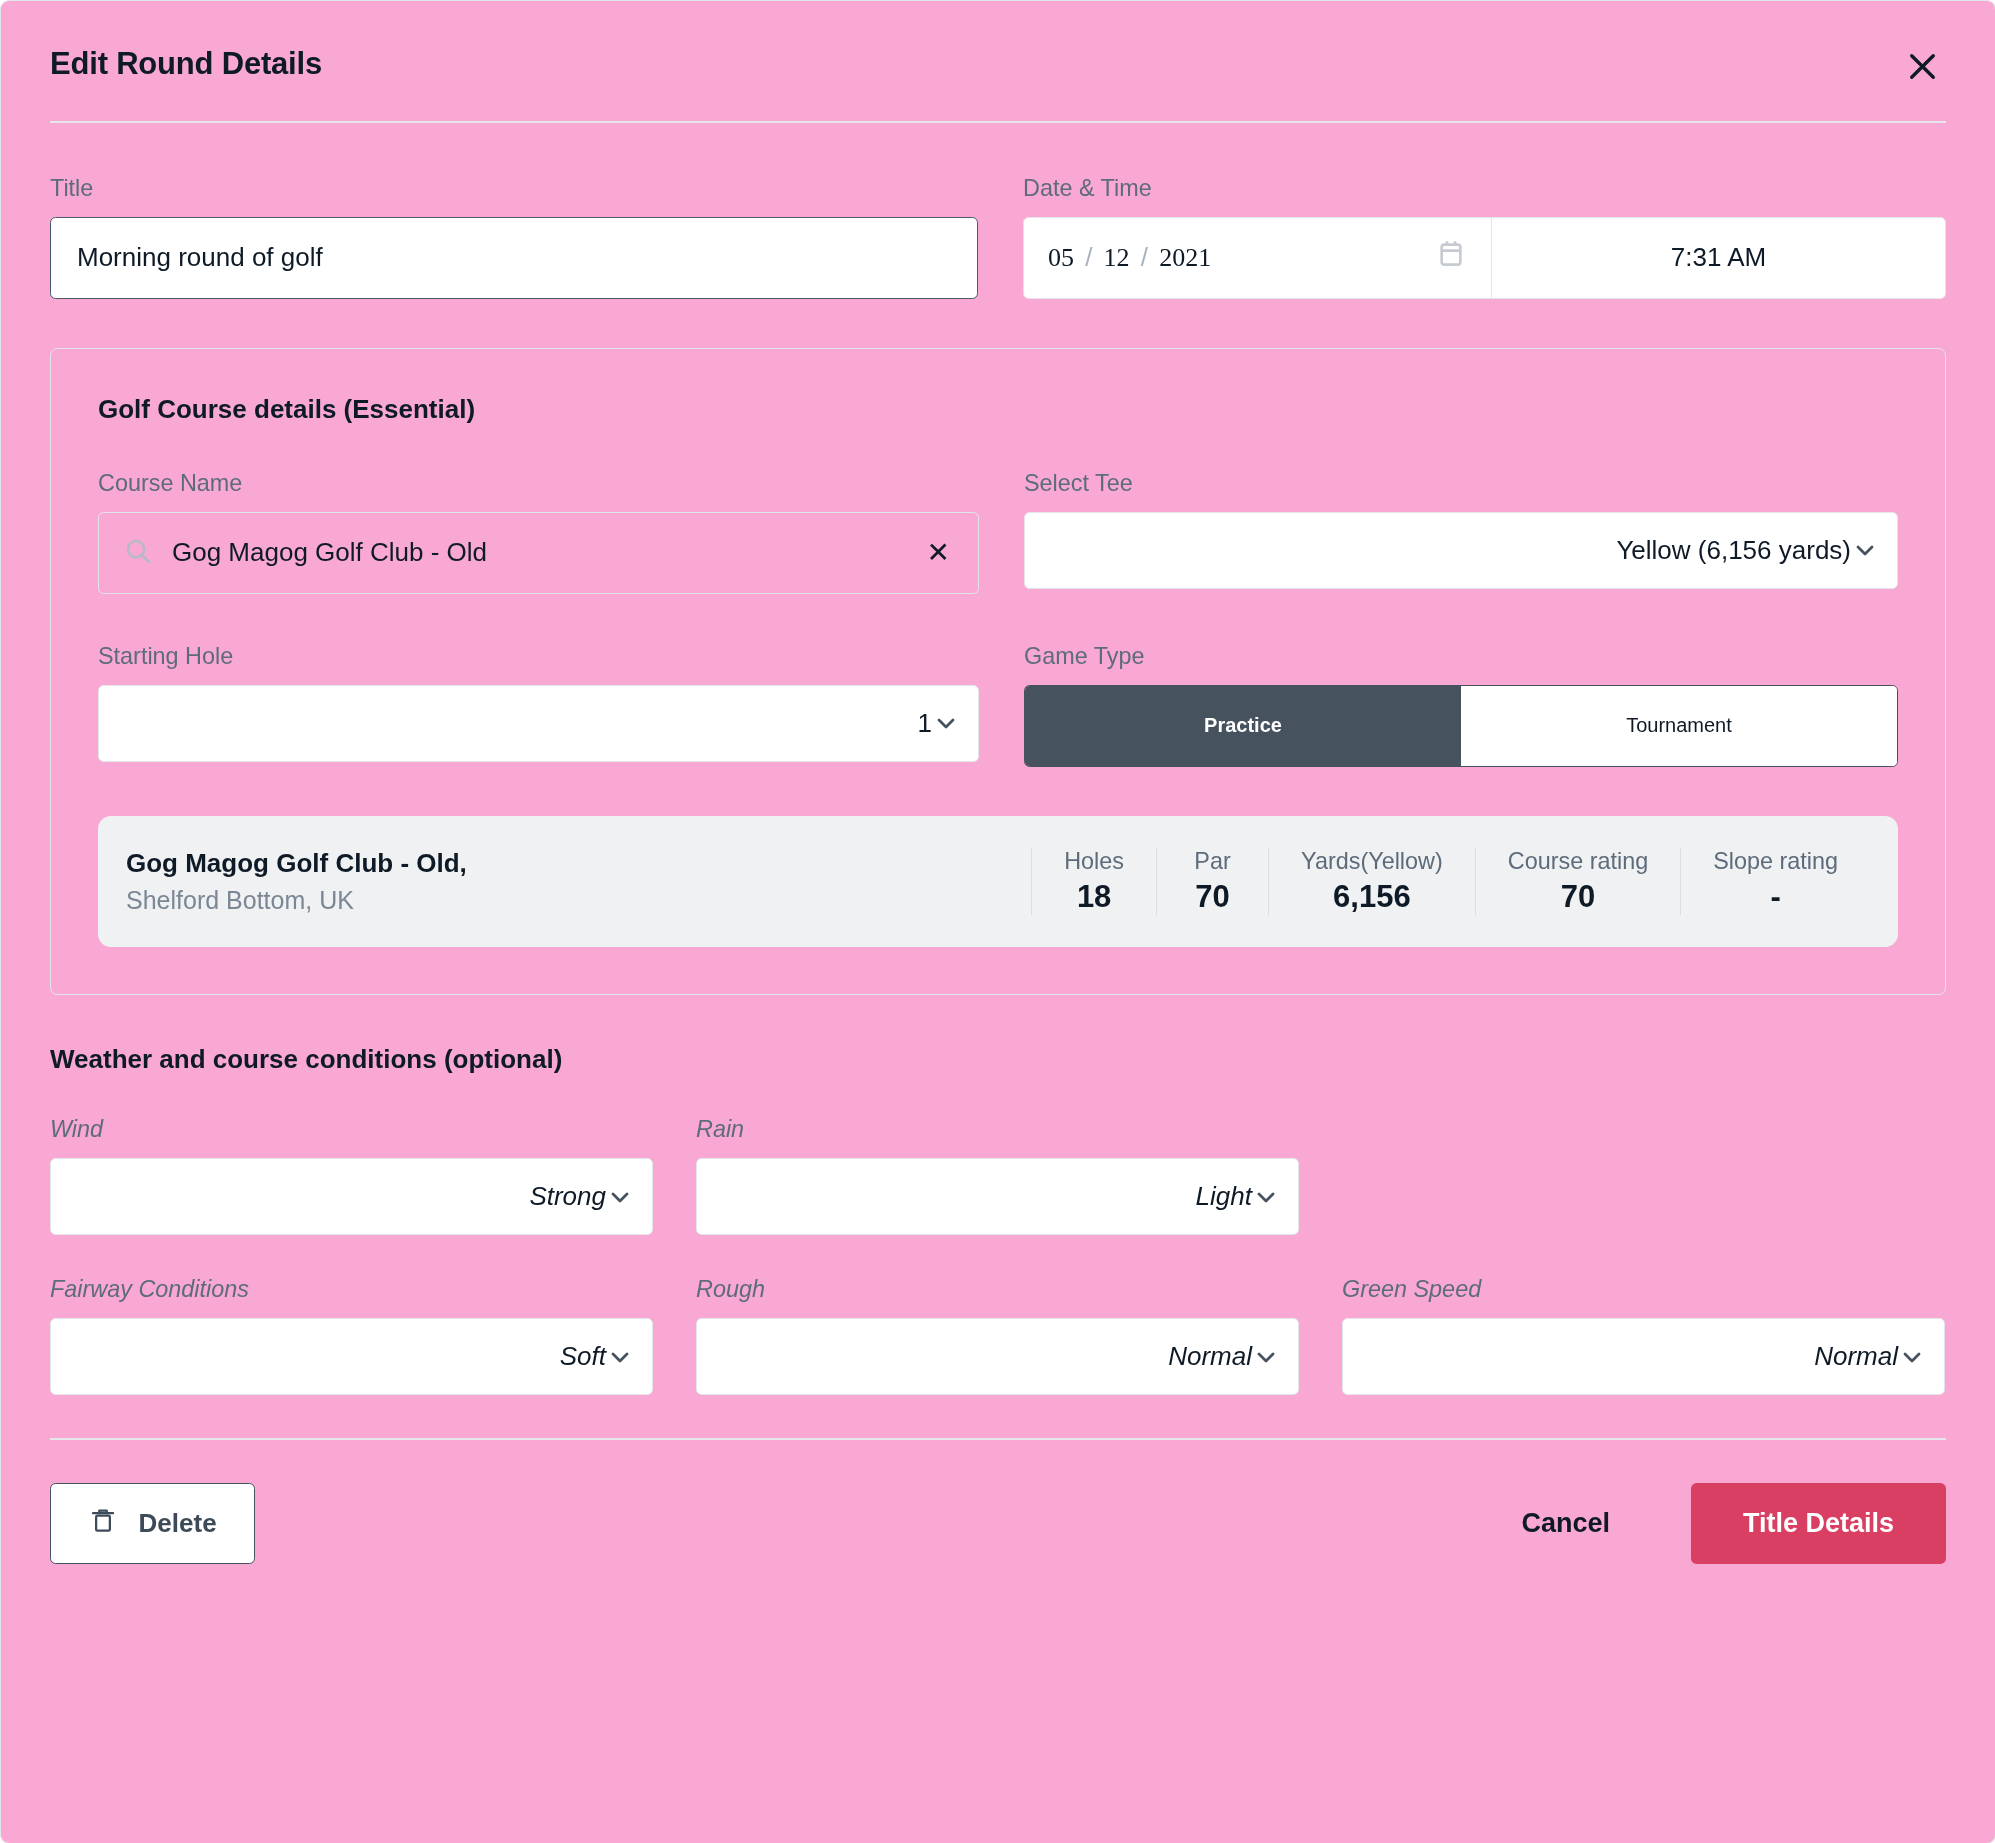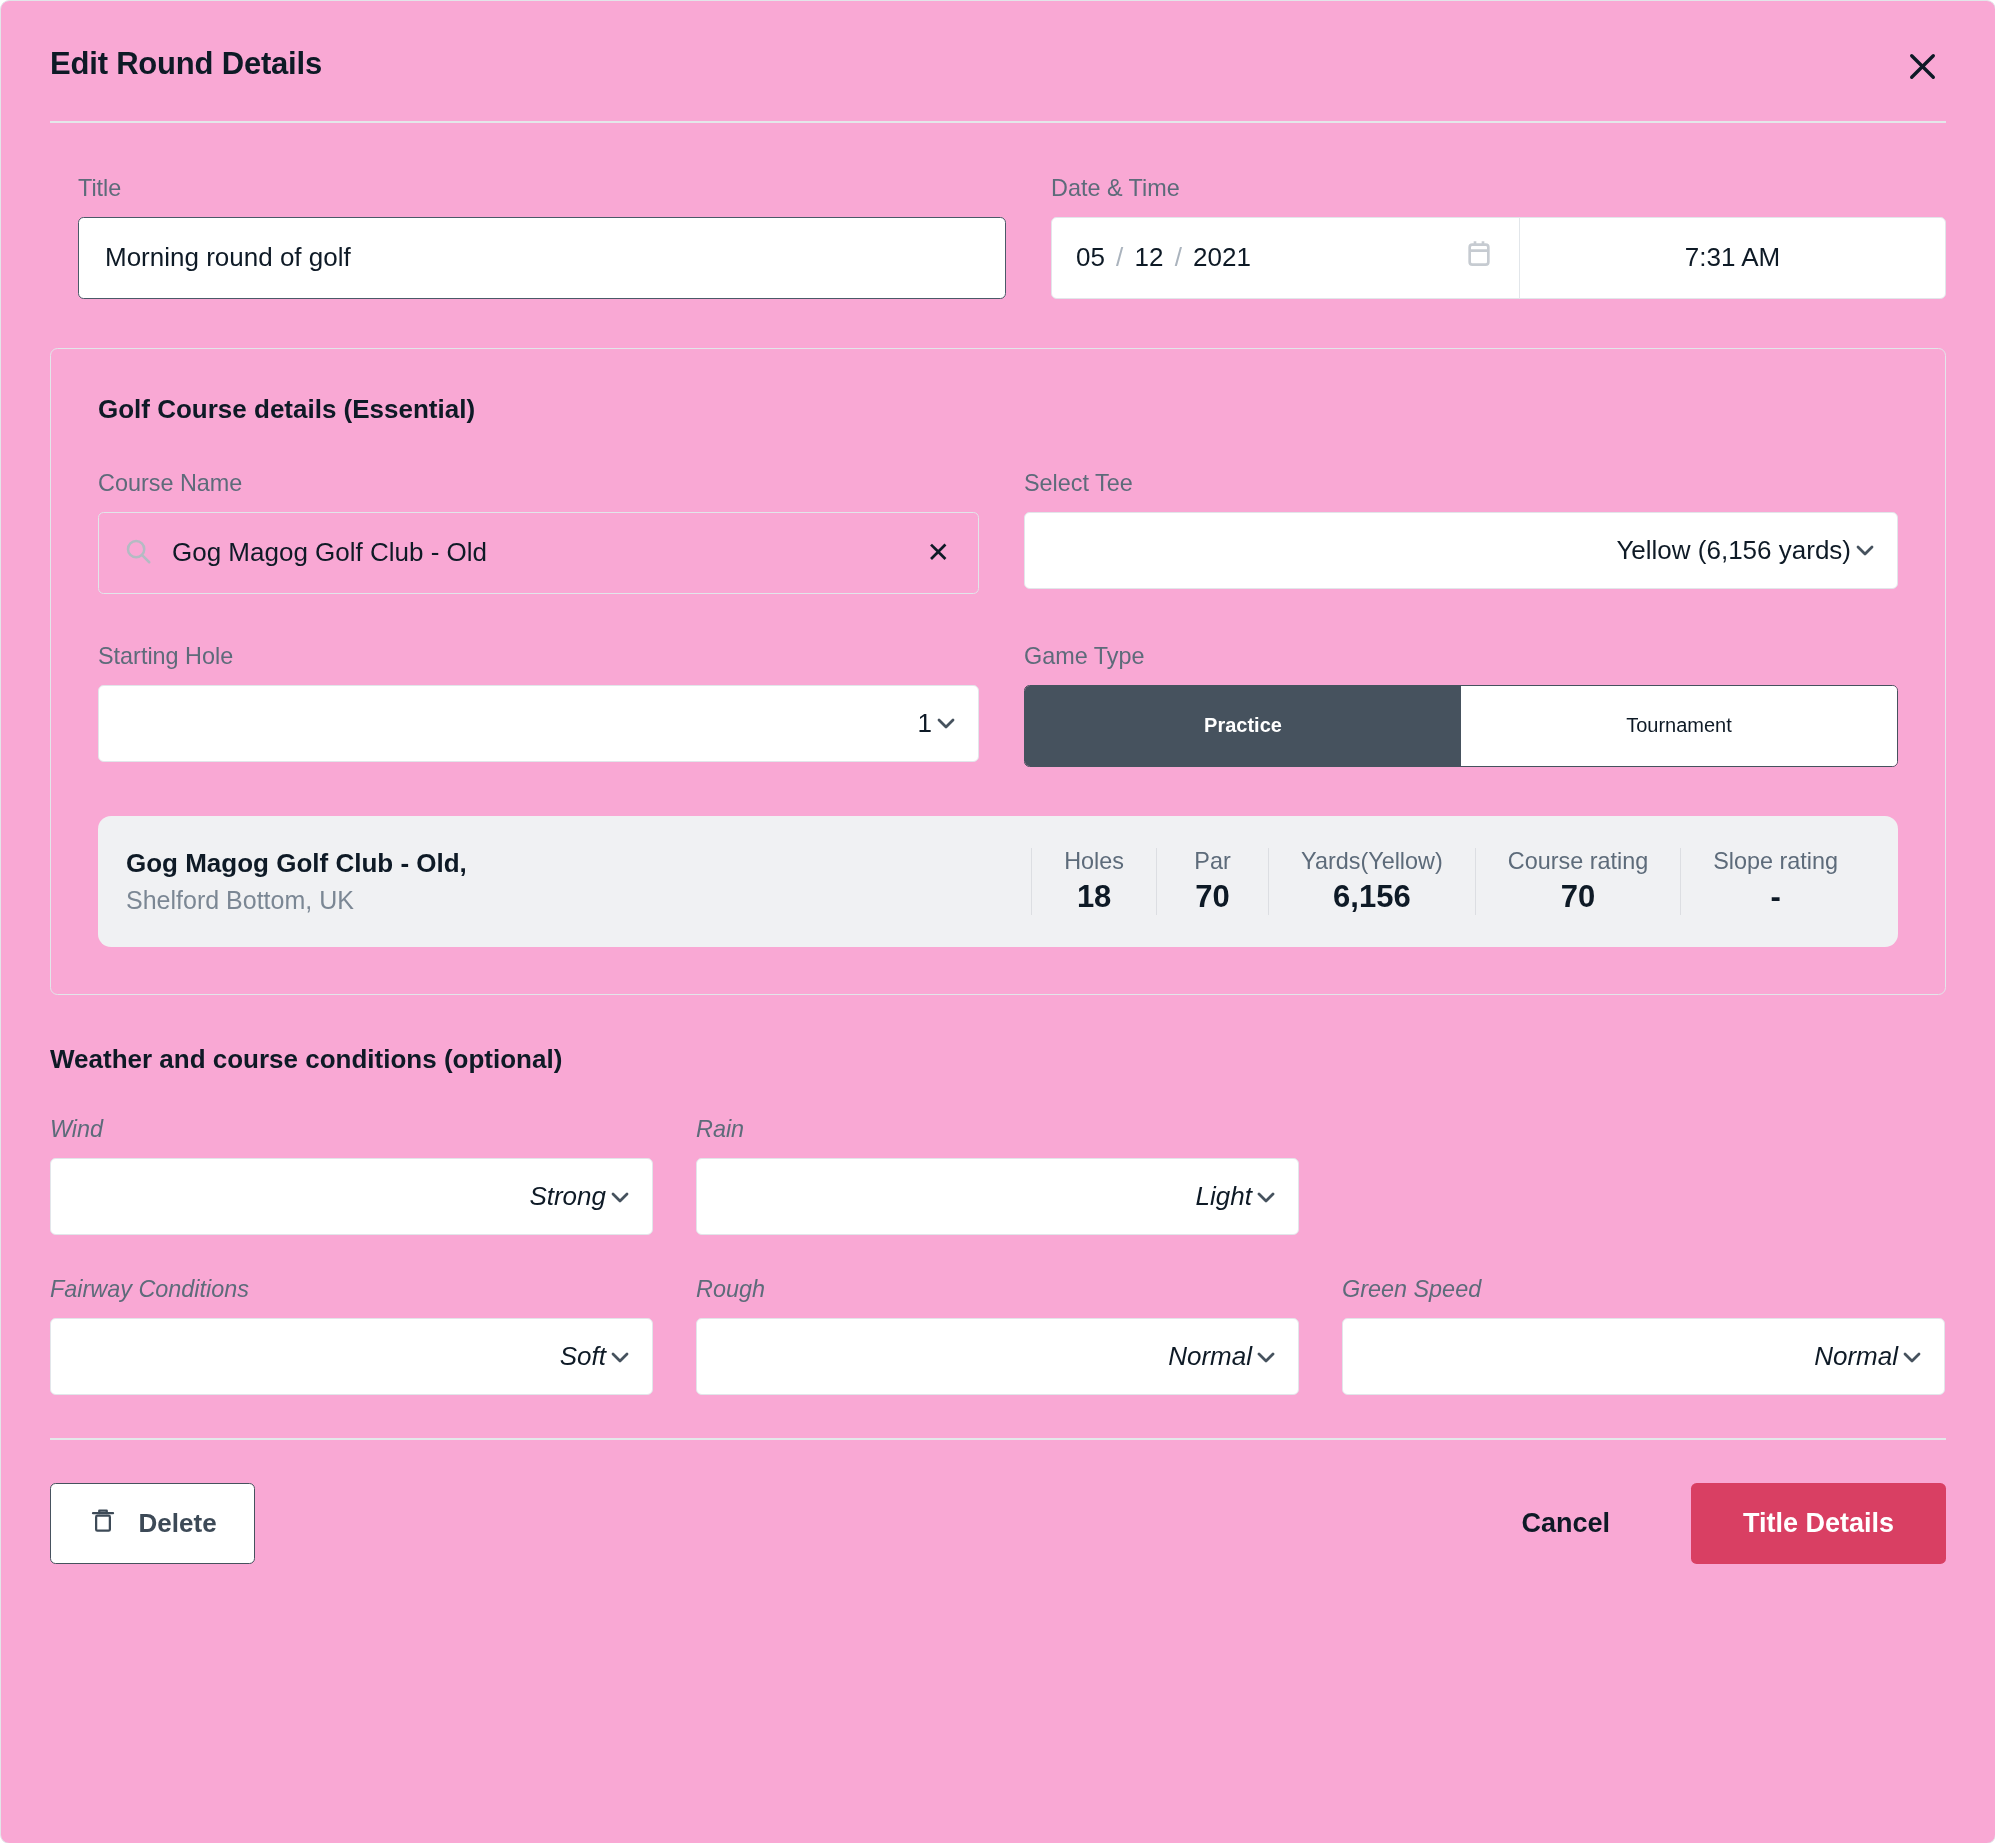--- a/index.html
+++ b/index.html
@@ -84,21 +84,21 @@
     padding: 0 18px;
     font-size: 26px;
     color: #0e1a26;
     cursor: pointer;
   }
   .chev { flex: 0 0 auto; display:flex; align-items:center; }
 
   
   .top-row {
     display: flex;
-    padding: 52px 49px 0 77px;
+    padding: 52px 49px 0 49px;
     gap: 45px;
   }
   .col-title { width: 928px; }
   .col-datetime { flex: 1; }
 
   .datetime-group {
     display: flex;
     height: 82px;
     border: 1.9px solid #e2e6ea;
     border-radius: 5.6px;
@@ -110,21 +110,21 @@
     display: flex;
     align-items: center;
     justify-content: space-between;
     padding: 0 24px;
     border-right: 1.9px solid #e2e6ea;
     font-size: 26px;
     color: #0e1a26;
     cursor: text;
   }
   .date-seg { display: flex; align-items: baseline; gap: 0; }
-  .date-num { color: #0e1a26; }
+  .date-num { color: #0e1a26; font-family: Liberation Serif, serif; }
   .date-sep { color: #aab3bd; padding: 0 11.2px; }
   .time-part {
     flex: 1;
     display: flex;
     align-items: center;
     justify-content: center;
     font-size: 26px;
     color: #0e1a26;
     cursor: text;
   }

